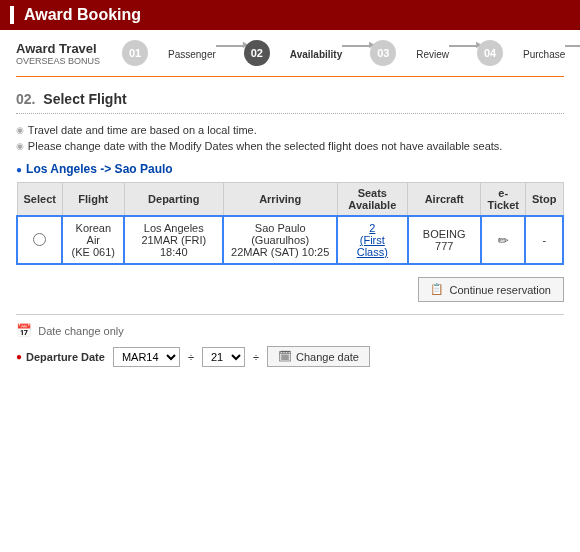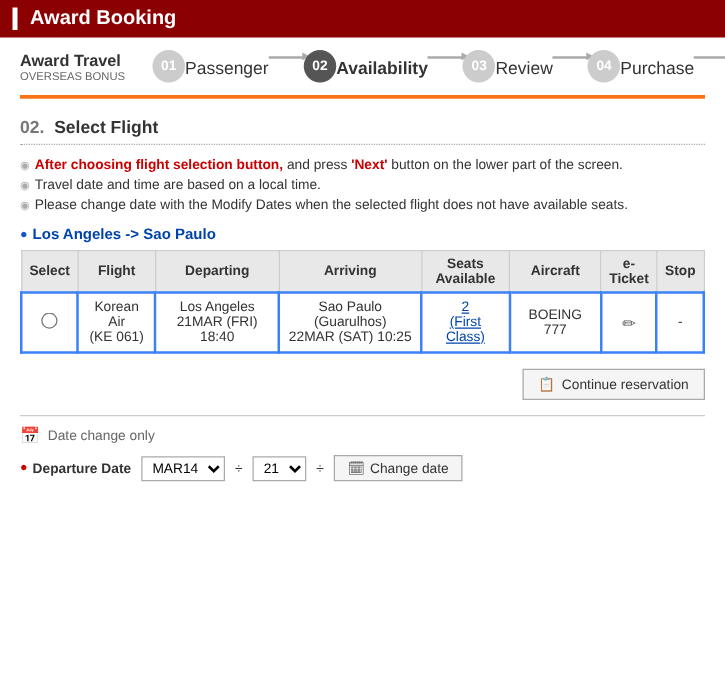--- a/index.html
+++ b/index.html
@@ -29,21 +29,21 @@
       background: #fff;
       margin-right: 4px;
     }
     .main-content {
       padding: 10px 16px;
     }
     
     .steps-bar {
       display: flex;
       align-items: center;
-      border-bottom: 3px solid #f97316;
+      border-bottom: 1px solid #f97316;
       padding-bottom: 10px;
       margin-bottom: 14px;
     }
     .award-travel-label {
       font-size: 13px;
       font-weight: bold;
       color: #333;
       min-width: 90px;
     }
     .award-travel-sub {
@@ -73,25 +73,26 @@
       font-size: 11px;
       font-weight: bold;
       display: flex;
       align-items: center;
       justify-content: center;
     }
     .step-circle.active {
       background: #555;
     }
     .step-label {
-      font-size: 14px;
+      font-size: 10px;
       color: #333;
       margin-top: 2px;
       text-align: center;
       white-space: nowrap;
+      margin-left: 20px;
     }
     .step-label.active {
       font-weight: bold;
       text-align: right;
     }
     .step-arrow {
       width: 28px;
       height: 2px;
       background: #aaa;
       margin-bottom: 14px;
@@ -300,28 +301,20 @@
       </div>
     </div>
   </div>
 
   <div class="section-heading">
     <span class="section-number">02.</span>
     <span>Select  Flight</span>
   </div>
 
   <ul class="info-list">
-    <li>
-      <span>
-        <span class="highlight-red">After choosing flight selection button,</span>
-        <span> and press </span>
-        <span class="highlight-next">'Next'</span>
-        <span> button on the lower part of the screen.</span>
-      </span>
-    </li>
     <li>
       <span>Travel date and time are based on a local time.</span>
     </li>
     <li>
       <span>Please change date with the Modify Dates when the selected flight does not have available seats.</span>
     </li>
   </ul>
 
   <div class="route-label">
     <span>Los Angeles -&gt; Sao Paulo</span>

